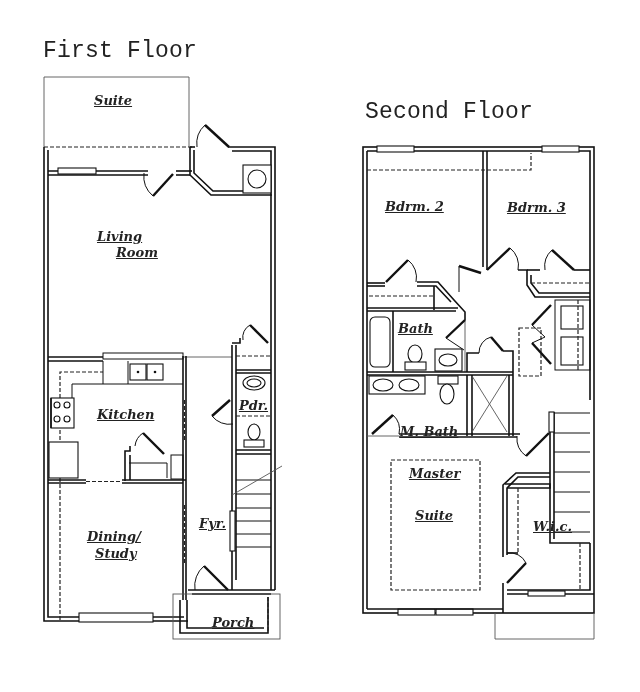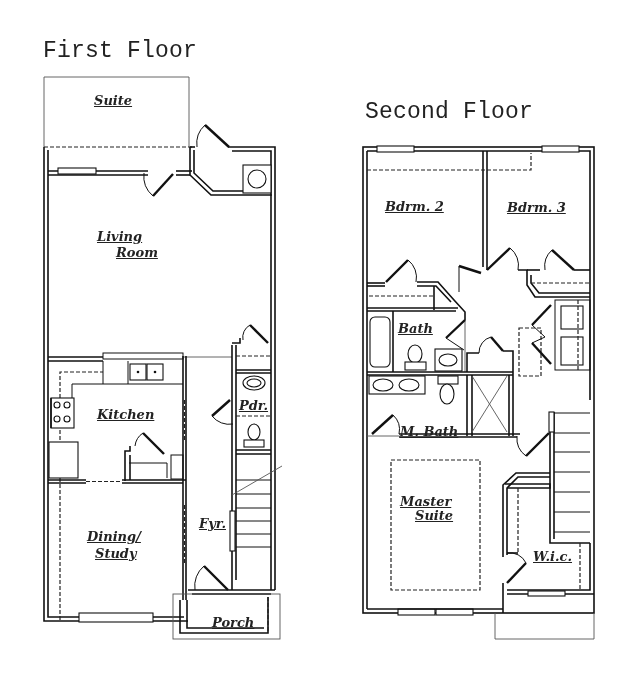--- a/index.html
+++ b/index.html
@@ -262,15 +262,15 @@
 <div class="room-label" style="left:239px; top:398px;">Pdr.</div>
 <div class="room-label" style="left:87px; top:529px;">Dining/</div>
 <div class="room-label" style="left:95px; top:546px;">Study</div>
 <div class="room-label" style="left:199px; top:516px;">Fyr.</div>
 <div class="room-label" style="left:212px; top:615px;">Porch</div>
 
 <div class="room-label" style="left:385px; top:199px;font-style:italic;">Bdrm. 2</div>
 <div class="room-label" style="left:507px; top:200px;">Bdrm. 3</div>
 <div class="room-label" style="left:398px; top:321px;">Bath</div>
 <div class="room-label" style="left:400px; top:424px;">M. Bath</div>
-<div class="room-label" style="left:400px; top:466px;margin-top:28px;">Master</div>
+<div class="room-label" style="left:409px; top:466px;">Master</div>
 <div class="room-label" style="left:415px; top:508px;">Suite</div>
-<div class="room-label" style="left:533px; top:549px;">W.i.c.</div>
+<div class="room-label" style="left:533px; top:519px;">W.i.c.</div>
 
 </body></html>

